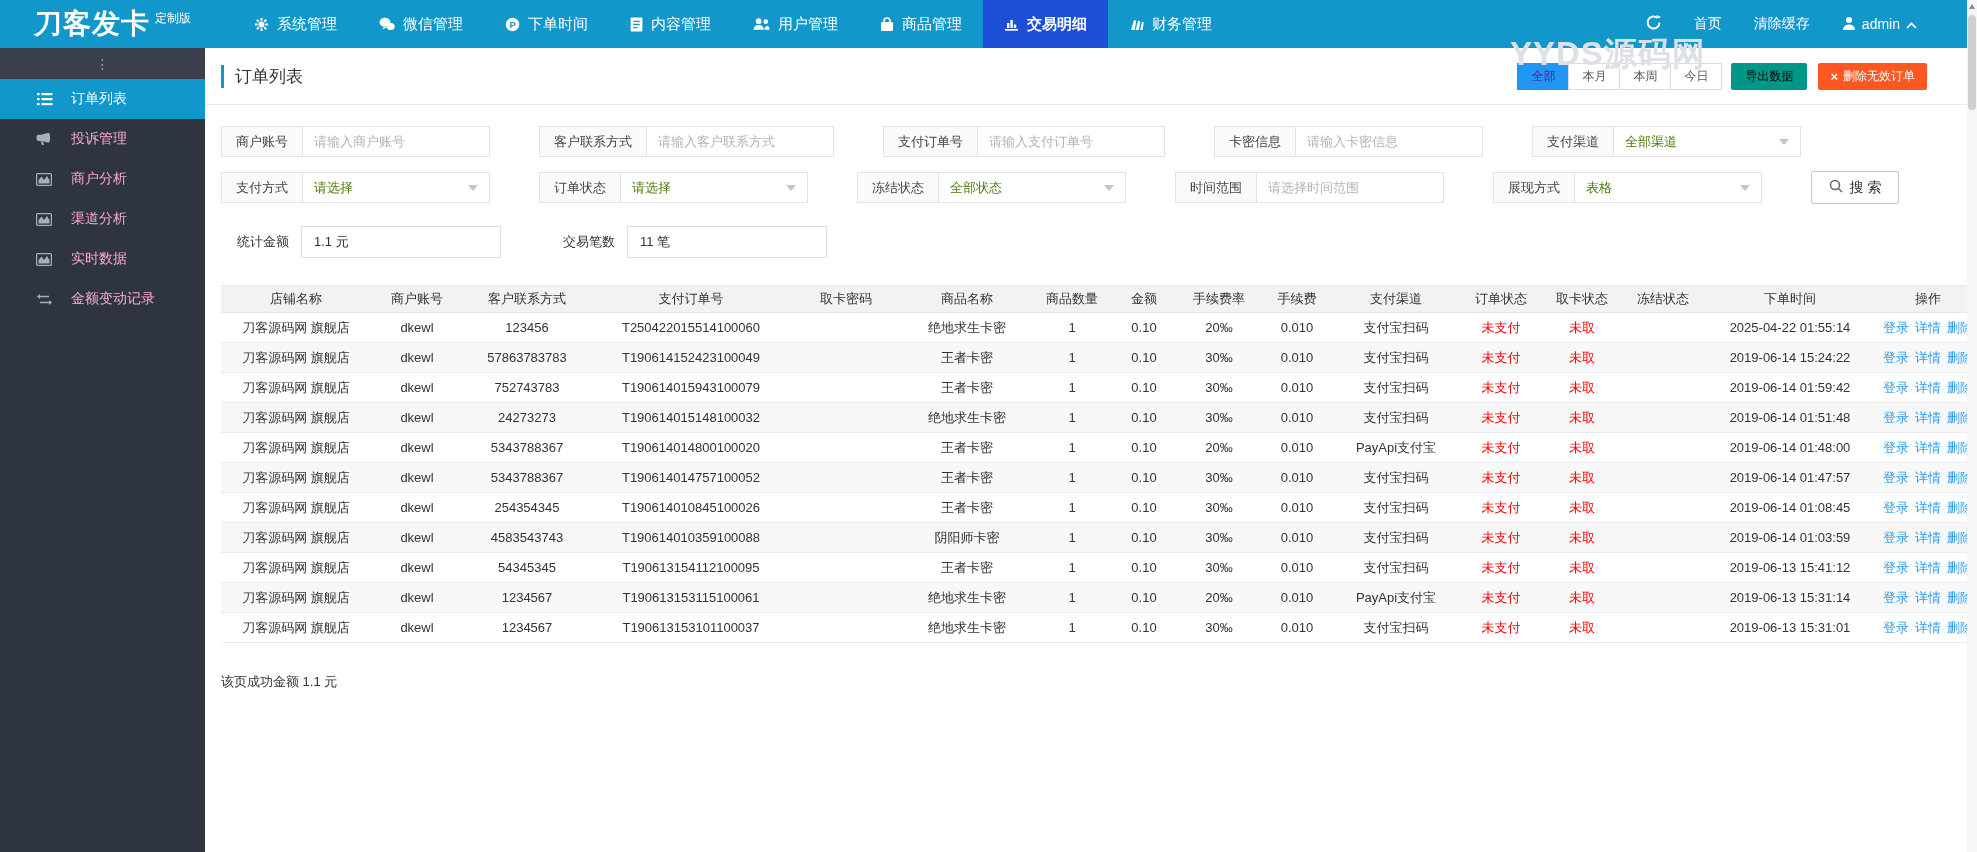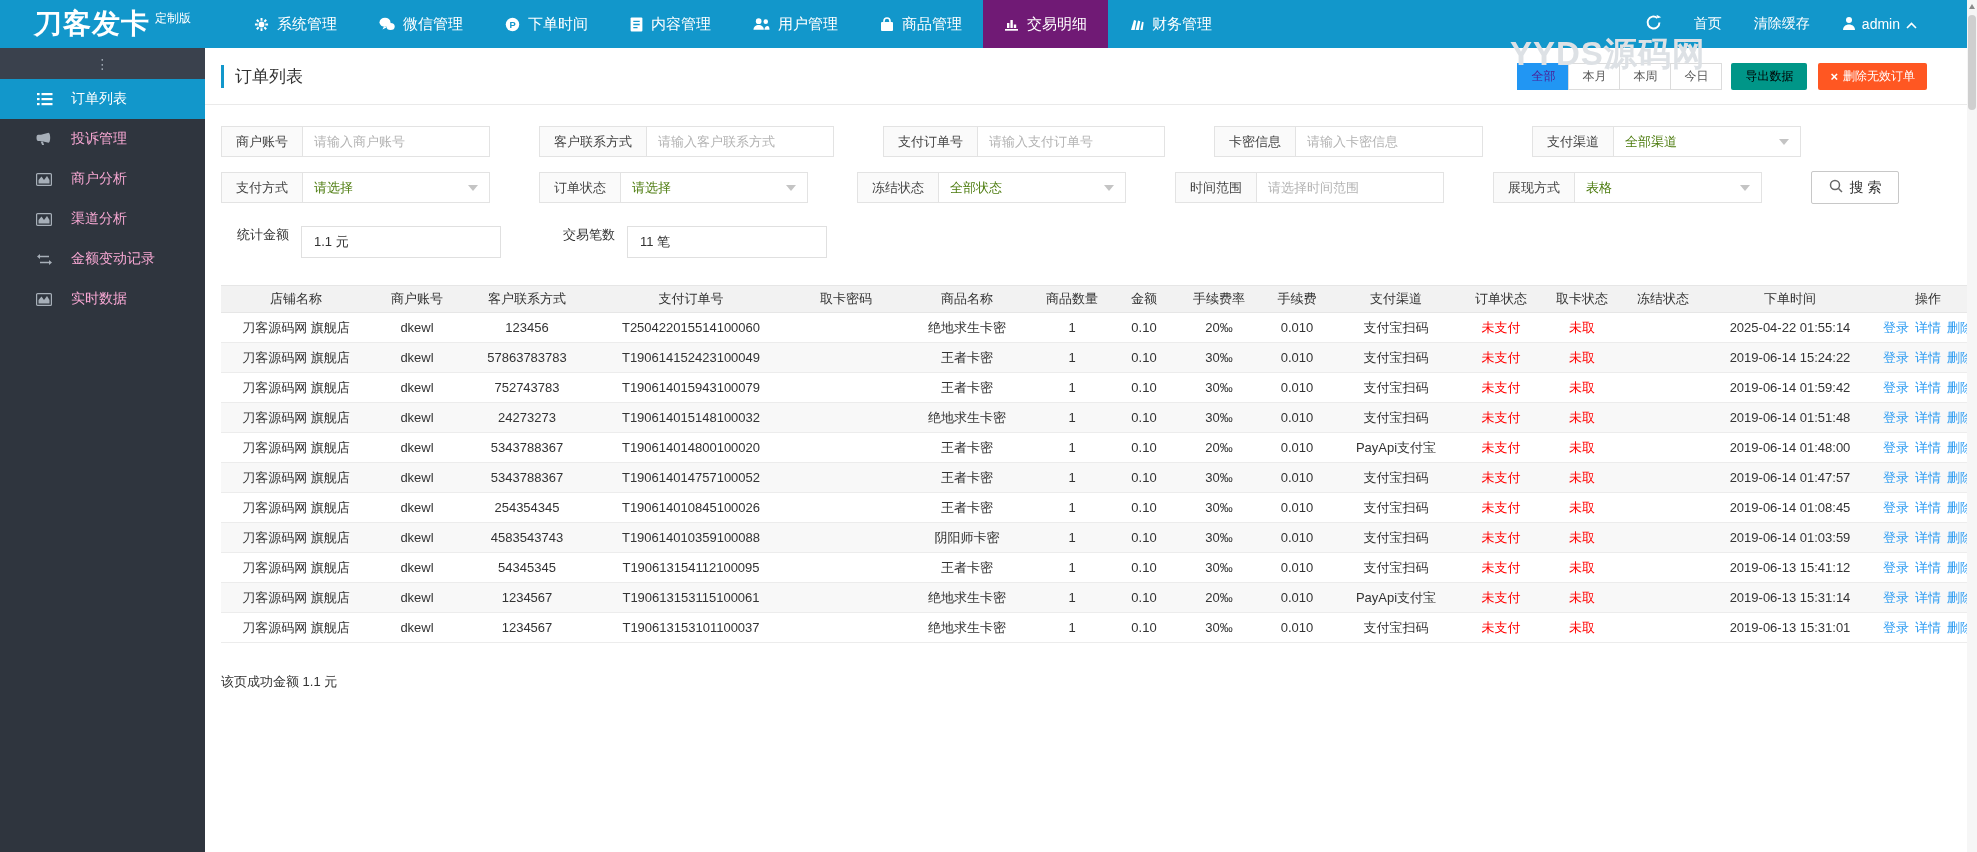--- a/index.html
+++ b/index.html
@@ -8,21 +8,21 @@
 
   
   .navbar { position:absolute; top:0; left:0; width:1977px; height:48px;
     background:#1297cb; color:#fff; display:flex; align-items:stretch; z-index:5; }
   .logo-area { width:205px; display:flex; align-items:center; padding-left:34px; }
   .logo-text { font-size:28px; font-weight:bold; letter-spacing:1px; }
   .logo-badge { font-size:12px; margin-left:5px; margin-top:-12px; }
   .nav-menus { display:flex; margin-left:28px; }
   .nav-item { display:flex; align-items:center; gap:8px; padding:0 21px;
     font-size:15px; cursor:pointer; white-space:nowrap; }
-  .nav-item.active { background:#701a75; }
+  .nav-item.active { background:#1d4ed8;font-weight:bold; }
   .nav-item .nicon { display:flex; align-items:center; }
   .nav-right { margin-left:auto; display:flex; align-items:center; gap:32px;
     padding-right:60px; font-size:14px; }
   .nav-right .link { cursor:pointer; }
   .nav-user { display:flex; align-items:center; gap:6px; cursor:pointer; }
 
   
   .watermark { position:absolute; left:1510px; top:32px; z-index:10;
     font-size:33px; font-weight:bold; color:#dde1e5; letter-spacing:1px;
     pointer-events:none; }
@@ -69,21 +69,21 @@
     color:#333; font-family:inherit; background:transparent; }
   .finput::placeholder { color:#b3b3b3; }
   .fselect { width:186px; padding:0 11px; display:flex; align-items:center;
     justify-content:space-between; font-size:13px; color:#4d7c0f; cursor:pointer; }
   .caret { width:0; height:0; border-left:5px solid transparent;
     border-right:5px solid transparent; border-top:6px solid #c4c4c4; }
   .btn-search { height:33px; width:88px; border:1px solid #c8c8c8; background:#fff;
     border-radius:2px; display:inline-flex; align-items:center; justify-content:center;
     gap:7px; font-size:14px; color:#333; cursor:pointer; font-family:inherit; }
 
-  .stats-row { display:flex; align-items:flex-start; padding:8px 16px 0; }
+  .stats-row { display:flex; align-items:center; padding:8px 16px 0; }
   .stat-label { font-size:13px; color:#333; margin-right:12px; }
   .stat-box { width:200px; height:32px; border:1px solid #e0e0e0; padding:0 12px;
     font-size:13px; color:#333; font-family:inherit; outline:none; }
   .stat-gap { width:62px; }
 
   
   .otable { margin:27px 16px 0; border-collapse:collapse; table-layout:fixed;
     width:1740px; font-size:13px; color:#333; }
   .otable th { background:#f2f2f2; font-weight:400; height:27px; text-align:center;
     border-top:1px solid #e6e6e6; border-bottom:1px solid #e6e6e6; }
@@ -253,35 +253,35 @@
     <span class="sicon">
         <svg width="16" height="13" viewBox="0 0 16 13">
           <rect x=".6" y=".6" width="14.8" height="11.8" rx="1" fill="none" stroke="currentColor" stroke-width="1.2"></rect>
           <path d="M2.5 10.5V7l3-3.5L8 7l3-4 2.5 4v3.5z" fill="currentColor"></path>
         </svg>
       </span>
     <span>渠道分析</span>
   </div>
   <div class="side-item">
     <span class="sicon">
+        <svg width="16" height="13" viewBox="0 0 16 13">
+          <rect x=".6" y=".6" width="14.8" height="11.8" rx="1" fill="none" stroke="currentColor" stroke-width="1.2"></rect>
+          <path d="M2.5 10.5V7l3-3.5L8 7l3-4 2.5 4v3.5z" fill="currentColor"></path>
+        </svg>
+      </span>
+    <span>实时数据</span>
+  </div>
+  <div class="side-item">
+    <span class="sicon">
         <svg width="17" height="13" viewBox="0 0 17 13">
           <path d="M4 1L1 3.5 4 6V4.3h9V2.7H4z" fill="currentColor"></path>
           <path d="M13 7l3 2.5L13 12v-1.7H4V8.7h9z" fill="currentColor"></path>
         </svg>
       </span>
     <span>金额变动记录</span>
-  </div>
-  <div class="side-item">
-    <span class="sicon">
-        <svg width="16" height="13" viewBox="0 0 16 13">
-          <rect x=".6" y=".6" width="14.8" height="11.8" rx="1" fill="none" stroke="currentColor" stroke-width="1.2"></rect>
-          <path d="M2.5 10.5V7l3-3.5L8 7l3-4 2.5 4v3.5z" fill="currentColor"></path>
-        </svg>
-      </span>
-    <span>实时数据</span>
   </div>
 </div>
 
 <div class="main">
 
   <div class="page-header">
     <div class="page-title">订单列表</div>
     <div class="header-actions">
       <button class="range-btn active">全部</button>
       <button class="range-btn">本月</button>

